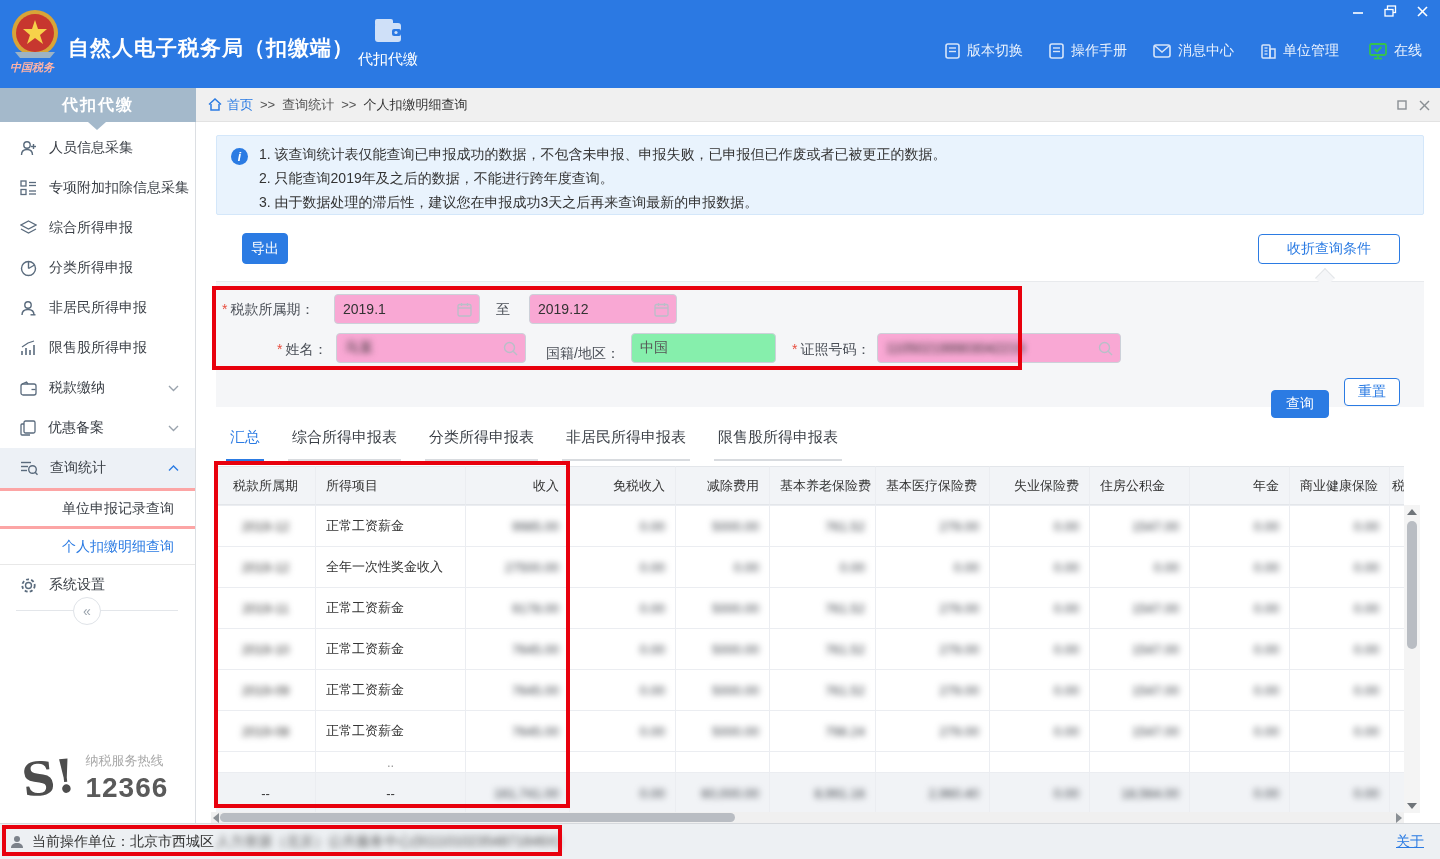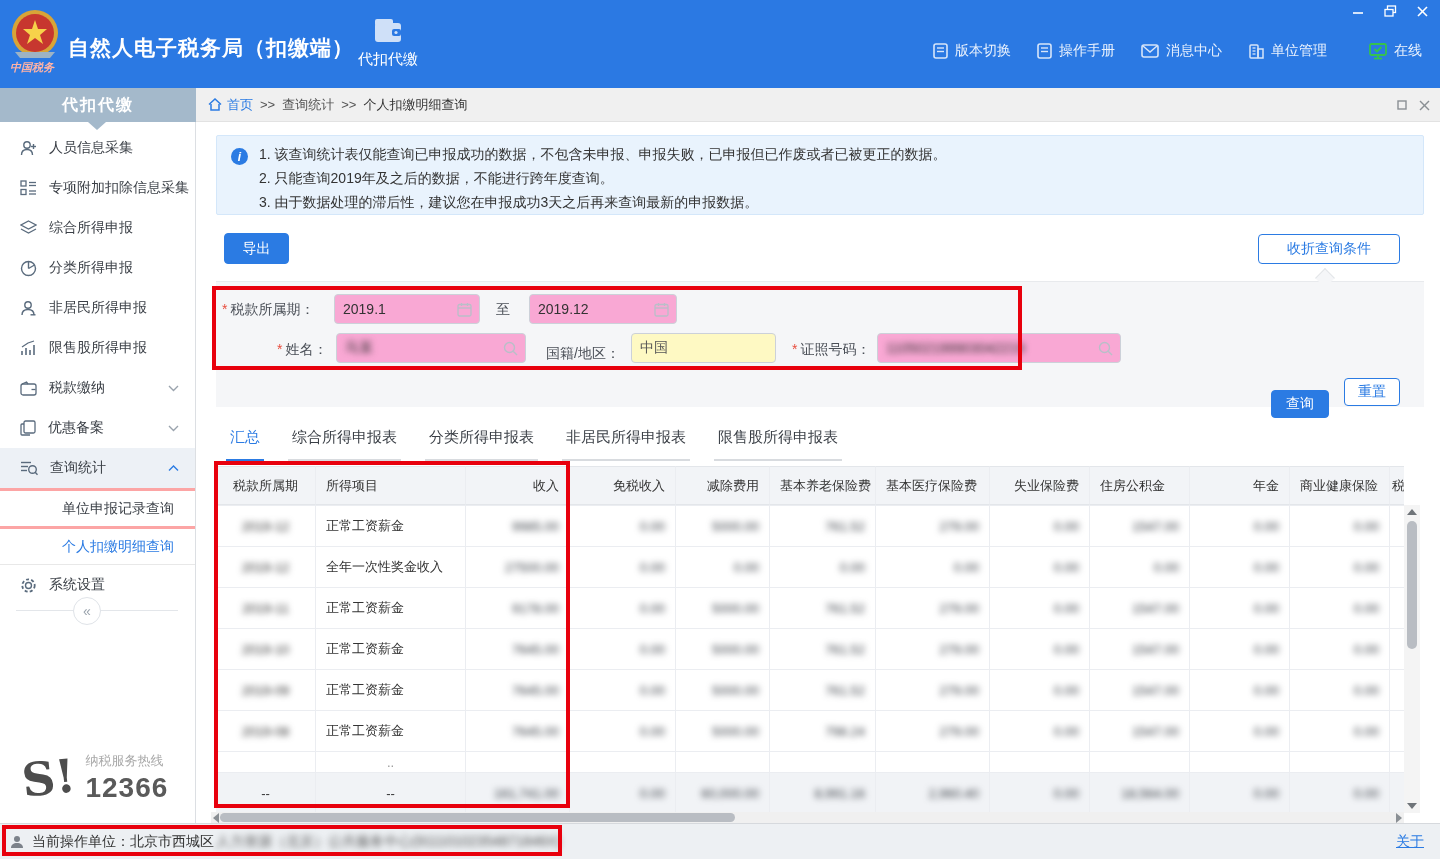--- a/index.html
+++ b/index.html
@@ -48,21 +48,21 @@
   .btn{display:flex;align-items:center;justify-content:center;border-radius:4px;font-size:14px;cursor:pointer;box-sizing:border-box;}
   .btn.solid{background:#2b7be3;color:#fff;border:1px solid #2b7be3;}
   .btn.ghost{background:#fff;color:#2b7be3;border:1px solid #2b7be3;}
   .qarea{left:216px;top:281px;width:1208px;height:126px;background:#f5f6f8;border-top:1px solid #e8eaed;}
   .qcaret{left:1318px;top:271px;width:14px;height:14px;background:#f5f6f8;border-left:1px solid #e3e5e8;border-top:1px solid #e3e5e8;transform:rotate(45deg);}
   .flabel{position:absolute;font-size:14px;color:#4a4f57;white-space:nowrap;}
   .req{color:#e84c3d;margin-right:3px;}
   .field{position:absolute;height:30px;background:#f9a8d4;border:1px solid #ccd1d9;border-radius:4px;display:flex;align-items:center;
     padding:0 8px;font-size:14px;color:#333;cursor:text;}
   .field .ico{position:absolute;right:7px;top:7px;}
-  .field.dis{background:#fef9c3;color:#555;cursor:default;align-items:center;}
+  .field.dis{background:#86efac;color:#555;cursor:default;align-items:center;}
   .blur{filter:blur(3px);}
   
   .tabs{left:226px;top:428px;display:flex;gap:24px;}
   .tab{font-size:15px;color:#3a3f46;padding:0 4px 12px 4px;border-bottom:2px solid #d8dbdf;cursor:pointer;}
   .tab.active{color:#2b7be3;border-bottom-color:#2b7be3;}
   
   .tbl{left:216px;top:466px;width:1188px;}
   .trow{display:flex;border-bottom:1px solid #ebedf1;}
   .tcell{box-sizing:border-box;border-right:1px solid #ebedf1;padding:0 10px;display:flex;align-items:center;font-size:13px;overflow:hidden;white-space:nowrap;}
   .thead .tcell{background:#f2f4f7;color:#333;height:39px;border-top:1px solid #e3e6ea;border-bottom:1px solid #e3e6ea;}
@@ -143,21 +143,21 @@
       <div class="tmitem">
         <svg width="16" height="16" viewBox="0 0 16 16">
           <rect x="2" y="2" width="8" height="13" rx="1" fill="none" stroke="#d7e5f9" stroke-width="1.5"></rect>
           <rect x="10" y="6" width="5" height="9" fill="none" stroke="#d7e5f9" stroke-width="1.5"></rect>
           <line x1="4.5" y1="5" x2="7.5" y2="5" stroke="#d7e5f9" stroke-width="1.3"></line>
           <line x1="4.5" y1="8" x2="7.5" y2="8" stroke="#d7e5f9" stroke-width="1.3"></line>
           <line x1="4.5" y1="11" x2="7.5" y2="11" stroke="#d7e5f9" stroke-width="1.3"></line>
         </svg>
         <span>单位管理</span>
       </div>
-      <div class="tmitem" style="margin-left:16px">
+      <div class="tmitem" style="margin-left:4px">
         <svg width="18" height="17" viewBox="0 0 18 17">
           <rect x="1" y="1" width="16" height="11" rx="1.5" fill="none" stroke="#35c24d" stroke-width="1.8"></rect>
           <polyline points="5.5,6 8,8.5 12.5,4" fill="none" stroke="#35c24d" stroke-width="1.8"></polyline>
           <line x1="9" y1="12" x2="9" y2="15" stroke="#35c24d" stroke-width="1.8"></line>
           <line x1="5" y1="15.5" x2="13" y2="15.5" stroke="#35c24d" stroke-width="1.8"></line>
         </svg>
         <span>在线</span>
       </div>
     </div>
 
@@ -333,21 +333,21 @@
     </span>
   </div>
 
   <div class="abs notice">
     <span class="infoicon">i</span>
     <span class="nline" style="top:10px">1. 该查询统计表仅能查询已申报成功的数据，不包含未申报、申报失败，已申报但已作废或者已被更正的数据。</span>
     <span class="nline" style="top:34px">2. 只能查询2019年及之后的数据，不能进行跨年度查询。</span>
     <span class="nline" style="top:58px">3. 由于数据处理的滞后性，建议您在申报成功3天之后再来查询最新的申报数据。</span>
   </div>
 
-  <div class="abs btn solid" style="left:224px;top:233px;width:65px;height:31px">
+  <div class="abs btn solid" style="left:242px;top:233px;width:46px;height:31px">
     <span>导出</span>
   </div>
   <div class="abs btn ghost" style="left:1258px;top:234px;width:142px;height:30px">
     <span>收折查询条件</span>
   </div>
 
   <div class="abs qarea"></div>
   <div class="abs qcaret"></div>
 
   <span class="abs flabel" style="left:222px;top:301px"><span class="req">*</span><span>税款所属期：</span></span>

